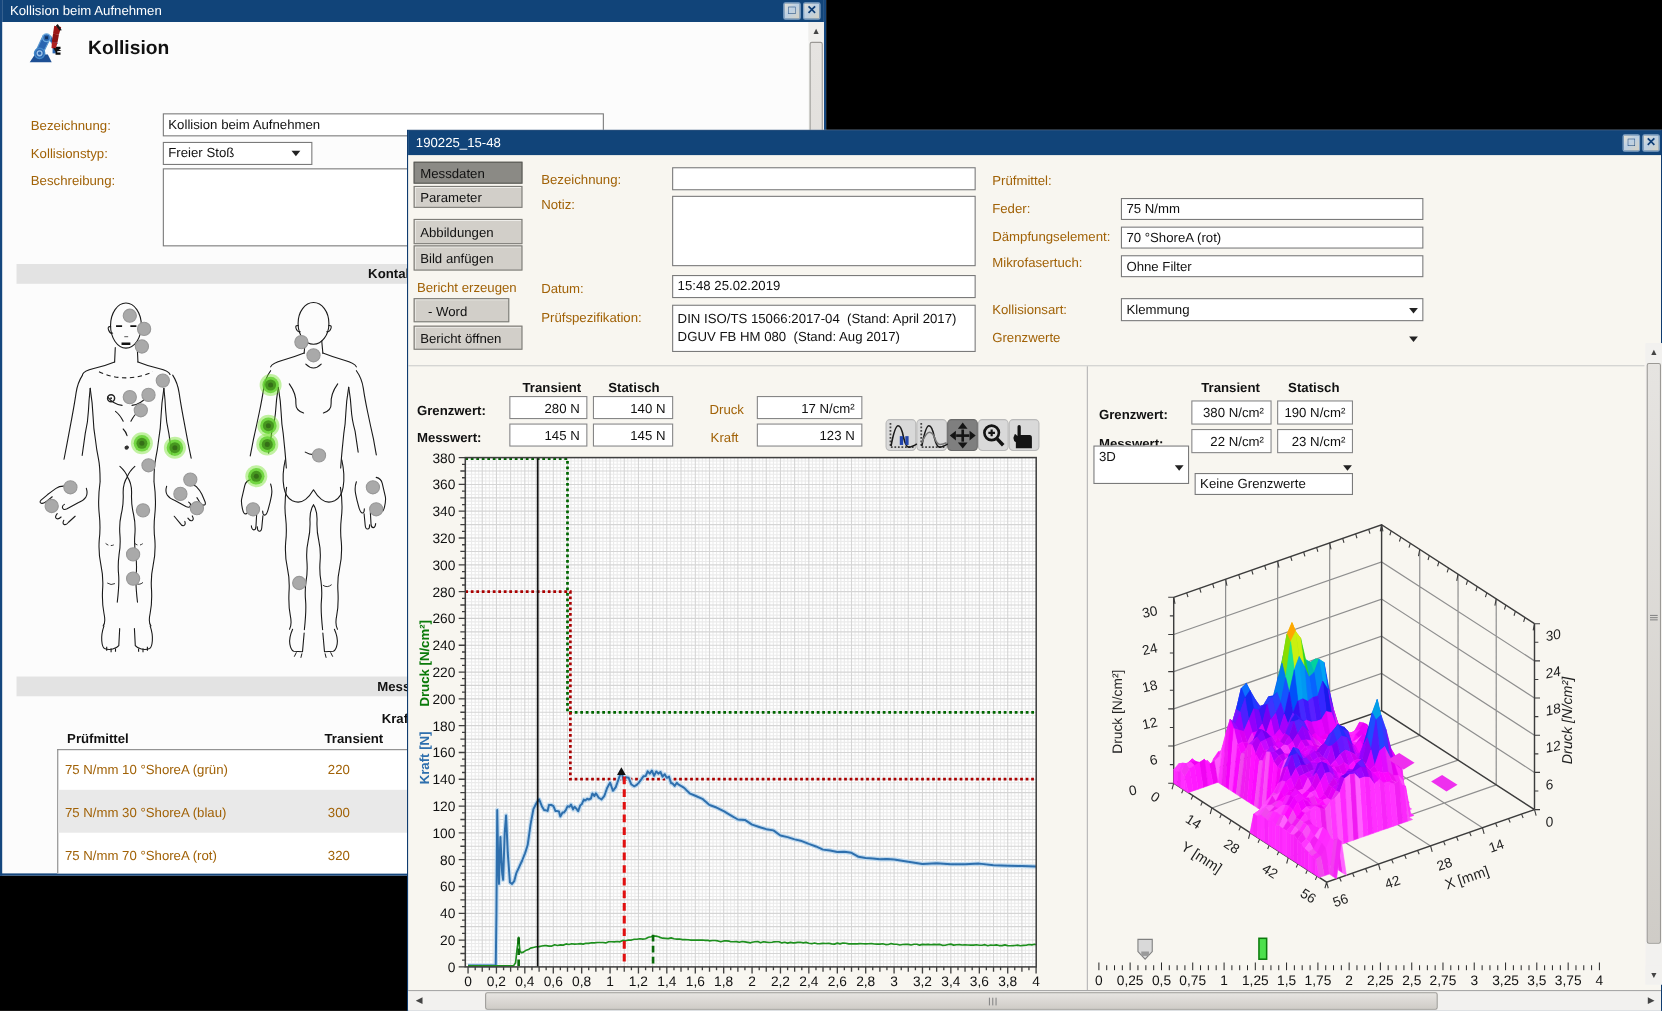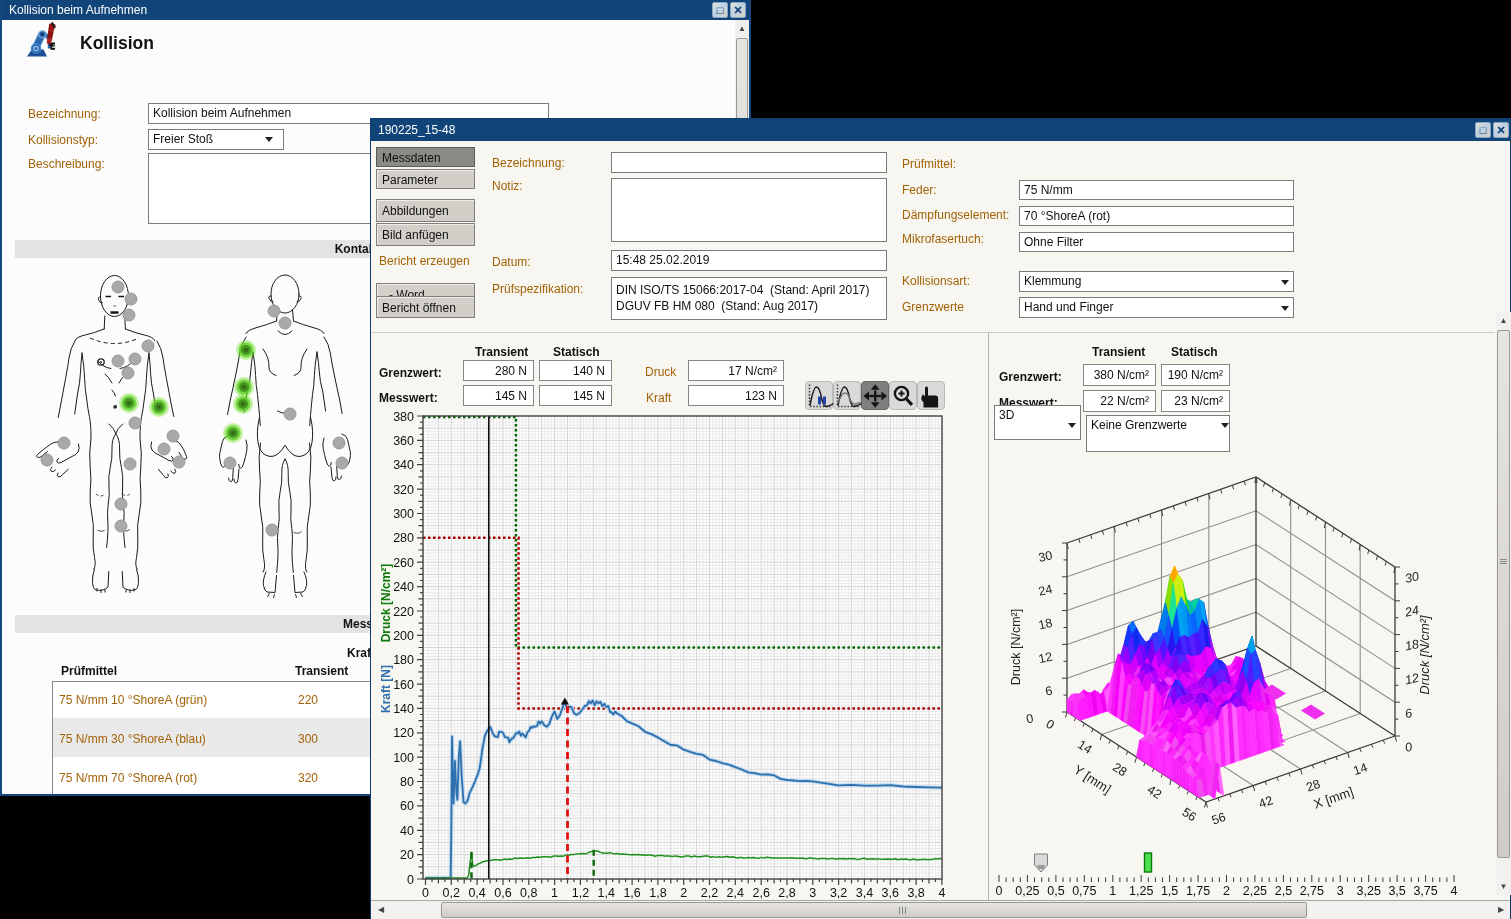--- a/index.html
+++ b/index.html
@@ -174,21 +174,21 @@
 <div class="ab" style="left:370px;top:118px;width:1141px;height:801px;background:#f8f6f0;border:1px solid #0f3c70">
   <div class="tb" style="height:22px;line-height:22px;padding-left:7px">190225_15-48</div>
   <div class="tbtn" style="right:19px;top:3px">□</div>
   <div class="tbtn" style="right:1px;top:3px">✕</div>
 
   <div class="gbtn" style="left:5px;top:28px;width:99px;height:20px;background:#8b8a85;border-color:#5a5a56;box-shadow:none">Messdaten</div>
   <div class="gbtn" style="left:5px;top:50px;width:99px;height:20px">Parameter</div>
   <div class="gbtn" style="left:5px;top:80px;width:99px;height:23px;padding-top:4px">Abbildungen</div>
   <div class="gbtn" style="left:5px;top:104px;width:99px;height:23px;padding-top:4px">Bild anfügen</div>
   <div class="lbl" style="left:8px;top:135px">Bericht erzeugen</div>
-  <div class="gbtn" style="left:5px;top:164px;width:99px;height:22px;padding-top:4px;padding-left:12px">- Word</div>
+  <div class="gbtn" style="left:5px;top:152px;width:87px;height:22px;padding-top:4px;padding-left:12px">- Word</div>
   <div class="gbtn" style="left:5px;top:177px;width:99px;height:22px;padding-top:4px">Bericht öffnen</div>
 
   <div class="lbl" style="left:121px;top:37px">Bezeichnung:</div>
   <div class="inp" style="left:240px;top:33px;width:276px;height:21px"></div>
   <div class="lbl" style="left:121px;top:60px">Notiz:</div>
   <div class="inp" style="left:240px;top:59px;width:276px;height:64px"></div>
   <div class="lbl" style="left:121px;top:136px">Datum:</div>
   <div class="inp" style="left:240px;top:131px;width:276px;height:21px">15:48 25.02.2019</div>
   <div class="lbl" style="left:121px;top:163px">Prüfspezifikation:</div>
   <div class="inp" style="left:240px;top:158px;width:276px;height:43px;line-height:15.5px;padding-top:5px">DIN ISO/TS 15066:2017-04&nbsp;&nbsp;(Stand: April 2017)<br>DGUV FB HM 080&nbsp;&nbsp;(Stand: Aug 2017)</div>
@@ -197,21 +197,20 @@
   <div class="lbl" style="left:531px;top:64px">Feder:</div>
   <div class="inp" style="left:648px;top:61px;width:275px;height:20px">75 N/mm</div>
   <div class="lbl" style="left:531px;top:89px">Dämpfungselement:</div>
   <div class="inp" style="left:648px;top:87px;width:275px;height:20px">70 °ShoreA (rot)</div>
   <div class="lbl" style="left:531px;top:113px">Mikrofasertuch:</div>
   <div class="inp" style="left:648px;top:113px;width:275px;height:20px">Ohne Filter</div>
   <div class="lbl" style="left:531px;top:155px">Kollisionsart:</div>
   <div class="cmb" style="left:648px;top:152px;width:275px;height:21px">Klemmung</div>
   <div class="arr" style="left:910px;top:161px"></div>
   <div class="lbl" style="left:531px;top:181px">Grenzwerte</div>
-  <div class="cmb" style="left:648px;top:178px;width:275px;height:21px">Hand und Finger</div>
   <div class="arr" style="left:910px;top:187px"></div>
 
   <div class="ab" style="left:0;top:213px;width:1124px;height:1px;background:#cdcdcd"></div>
   <div class="ab" style="left:617px;top:214px;width:1px;height:567px;background:#b5b5b5"></div>
 
   <div class="blbl" style="left:104px;top:226px">Transient</div>
   <div class="blbl" style="left:182px;top:226px">Statisch</div>
   <div class="blbl" style="left:8px;top:247px">Grenzwert:</div>
   <div class="vbox" style="left:92px;top:241px;width:71px;height:21px">280 N</div>
   <div class="vbox" style="left:168px;top:241px;width:73px;height:21px">140 N</div>
@@ -253,21 +252,21 @@
   <div class="blbl" style="left:721px;top:226px">Transient</div>
   <div class="blbl" style="left:800px;top:226px">Statisch</div>
   <div class="blbl" style="left:628px;top:251px">Grenzwert:</div>
   <div class="vbox" style="left:712px;top:245px;width:73px;height:22px">380 N/cm²</div>
   <div class="vbox" style="left:790px;top:245px;width:69px;height:22px">190 N/cm²</div>
   <div class="blbl" style="left:628px;top:277px">Messwert:</div>
   <div class="vbox" style="left:712px;top:271px;width:73px;height:22px">22 N/cm²</div>
   <div class="vbox" style="left:790px;top:271px;width:69px;height:22px">23 N/cm²</div>
   <div class="cmb" style="left:623px;top:286px;width:87px;height:35px">3D</div>
   <div class="arr" style="left:697px;top:304px"></div>
-  <div class="cmb" style="left:715px;top:296px;width:144px;height:37px">Keine Grenzwerte</div>
+  <div class="cmb" style="left:715px;top:311px;width:144px;height:20px">Keine Grenzwerte</div>
   <div class="arr" style="left:850px;top:304px"></div>
 
   <svg style="left:0;top:214px" width="618px" height="569px" viewBox="370 332 618 569">
       <rect x="422" y="415" width="519" height="463" fill="#ffffff"></rect>
       <path d="M427.7 415V878M431.0 415V878M434.2 415V878M440.6 415V878M443.9 415V878M447.1 415V878M453.5 415V878M456.8 415V878M460.0 415V878M466.5 415V878M469.7 415V878M472.9 415V878M479.4 415V878M482.6 415V878M485.8 415V878M492.3 415V878M495.5 415V878M498.7 415V878M505.2 415V878M508.4 415V878M511.6 415V878M518.1 415V878M521.3 415V878M524.6 415V878M531.0 415V878M534.2 415V878M537.5 415V878M543.9 415V878M547.1 415V878M550.4 415V878M556.8 415V878M560.1 415V878M563.3 415V878M569.7 415V878M573.0 415V878M576.2 415V878M582.6 415V878M585.9 415V878M589.1 415V878M595.6 415V878M598.8 415V878M602.0 415V878M608.5 415V878M611.7 415V878M614.9 415V878M621.4 415V878M624.6 415V878M627.8 415V878M634.3 415V878M637.5 415V878M640.7 415V878M647.2 415V878M650.4 415V878M653.7 415V878M660.1 415V878M663.3 415V878M666.6 415V878M673.0 415V878M676.2 415V878M679.5 415V878M685.9 415V878M689.2 415V878M692.4 415V878M698.8 415V878M702.1 415V878M705.3 415V878M711.7 415V878M715.0 415V878M718.2 415V878M724.7 415V878M727.9 415V878M731.1 415V878M737.6 415V878M740.8 415V878M744.0 415V878M750.5 415V878M753.7 415V878M756.9 415V878M763.4 415V878M766.6 415V878M769.8 415V878M776.3 415V878M779.5 415V878M782.8 415V878M789.2 415V878M792.4 415V878M795.7 415V878M802.1 415V878M805.3 415V878M808.6 415V878M815.0 415V878M818.3 415V878M821.5 415V878M827.9 415V878M831.2 415V878M834.4 415V878M840.8 415V878M844.1 415V878M847.3 415V878M853.8 415V878M857.0 415V878M860.2 415V878M866.7 415V878M869.9 415V878M873.1 415V878M879.6 415V878M882.8 415V878M886.0 415V878M892.5 415V878M895.7 415V878M898.9 415V878M905.4 415V878M908.6 415V878M911.9 415V878M918.3 415V878M921.5 415V878M924.8 415V878M931.2 415V878M934.4 415V878M937.7 415V878M422 875.0H941M422 871.9H941M422 868.9H941M422 862.8H941M422 859.7H941M422 856.7H941M422 850.6H941M422 847.5H941M422 844.5H941M422 838.4H941M422 835.4H941M422 832.3H941M422 826.2H941M422 823.2H941M422 820.1H941M422 814.0H941M422 811.0H941M422 807.9H941M422 801.9H941M422 798.8H941M422 795.8H941M422 789.7H941M422 786.6H941M422 783.6H941M422 777.5H941M422 774.4H941M422 771.4H941M422 765.3H941M422 762.3H941M422 759.2H941M422 753.1H941M422 750.1H941M422 747.0H941M422 740.9H941M422 737.9H941M422 734.8H941M422 728.7H941M422 725.7H941M422 722.7H941M422 716.6H941M422 713.5H941M422 710.5H941M422 704.4H941M422 701.3H941M422 698.3H941M422 692.2H941M422 689.1H941M422 686.1H941M422 680.0H941M422 677.0H941M422 673.9H941M422 667.8H941M422 664.8H941M422 661.7H941M422 655.6H941M422 652.6H941M422 649.5H941M422 643.5H941M422 640.4H941M422 637.4H941M422 631.3H941M422 628.2H941M422 625.2H941M422 619.1H941M422 616.0H941M422 613.0H941M422 606.9H941M422 603.9H941M422 600.8H941M422 594.7H941M422 591.7H941M422 588.6H941M422 582.5H941M422 579.5H941M422 576.4H941M422 570.4H941M422 567.3H941M422 564.3H941M422 558.2H941M422 555.1H941M422 552.1H941M422 546.0H941M422 542.9H941M422 539.9H941M422 533.8H941M422 530.8H941M422 527.7H941M422 521.6H941M422 518.6H941M422 515.5H941M422 509.4H941M422 506.4H941M422 503.3H941M422 497.2H941M422 494.2H941M422 491.2H941M422 485.1H941M422 482.0H941M422 479.0H941M422 472.9H941M422 469.8H941M422 466.8H941M422 460.7H941M422 457.7H941M422 454.6H941M422 448.5H941M422 445.5H941M422 442.4H941M422 436.3H941M422 433.3H941M422 430.2H941M422 424.1H941M422 421.1H941M422 418.1H941" stroke="#ebebeb" stroke-width="1" fill="none"></path>
       <path d="M437.4 415V878M450.3 415V878M463.2 415V878M476.1 415V878M489.1 415V878M502.0 415V878M514.9 415V878M527.8 415V878M540.7 415V878M553.6 415V878M566.5 415V878M579.4 415V878M592.3 415V878M605.2 415V878M618.1 415V878M631.1 415V878M644.0 415V878M656.9 415V878M669.8 415V878M682.7 415V878M695.6 415V878M708.5 415V878M721.4 415V878M734.3 415V878M747.2 415V878M760.2 415V878M773.1 415V878M786.0 415V878M798.9 415V878M811.8 415V878M824.7 415V878M837.6 415V878M850.5 415V878M863.4 415V878M876.3 415V878M889.3 415V878M902.2 415V878M915.1 415V878M928.0 415V878M422 865.8H941M422 853.6H941M422 841.4H941M422 829.3H941M422 817.1H941M422 804.9H941M422 792.7H941M422 780.5H941M422 768.3H941M422 756.2H941M422 744.0H941M422 731.8H941M422 719.6H941M422 707.4H941M422 695.2H941M422 683.1H941M422 670.9H941M422 658.7H941M422 646.5H941M422 634.3H941M422 622.1H941M422 610.0H941M422 597.8H941M422 585.6H941M422 573.4H941M422 561.2H941M422 549.0H941M422 536.8H941M422 524.7H941M422 512.5H941M422 500.3H941M422 488.1H941M422 475.9H941M422 463.7H941M422 451.6H941M422 439.4H941M422 427.2H941" stroke="#d5d5d5" stroke-width="1" fill="none"></path>
       <path d="M422 416.008H514.9V646.5H941" stroke="#006600" stroke-width="2.5" stroke-dasharray="2.5,2.5" fill="none"></path>
       <path d="M422 536.8H517.5V707.4H941" stroke="#aa0000" stroke-width="2.5" stroke-dasharray="2.5,2.5" fill="none"></path>
       <polyline points="424.5,876.8 449.7,876.8 450.3,829.3 451.0,735.4 451.9,780.5 452.6,802.5 453.9,759.8 455.5,792.7 456.4,798.8 457.8,756.2 459.1,740.3 460.6,774.4 462.6,801.2 464.5,802.5 466.5,800.0 468.4,792.7 471.0,787.1 473.6,781.5 476.1,775.2 478.7,767.2 481.3,748.7 483.9,734.6 486.5,729.4 489.1,725.7 491.6,731.9 493.6,735.3 494.9,735.5 496.8,736.2 498.1,730.8 500.0,730.8 502.0,731.7 503.9,736.2 505.2,736.3 507.1,736.6 508.4,741.3 510.4,737.6 511.6,737.7 513.6,735.0 514.9,732.0 516.8,732.5 518.1,730.4 520.0,734.8 521.3,732.4 523.3,734.6 524.6,736.4 526.5,731.2 527.8,730.2 529.7,725.9 531.0,726.8 532.9,725.2 534.2,725.8 536.2,724.9 537.5,720.3 539.4,722.7 540.7,720.2 543.3,724.2 545.9,725.8 548.4,722.6 551.0,715.1 553.6,710.5 556.2,717.9 558.8,714.5 561.3,707.4 563.9,700.2 565.9,708.0 567.8,705.6 570.4,706.0 573.0,712.2 575.5,713.8 577.5,712.8 579.4,710.9 582.0,707.5 583.9,704.7 585.9,704.5 587.8,700.2 589.7,702.3 591.7,699.5 593.6,704.3 595.6,700.3 597.5,702.3 599.4,700.8 601.4,705.1 603.3,702.8 605.2,706.1 607.2,705.0 609.1,711.1 610.4,711.1 612.3,713.5 614.3,710.6 615.6,712.1 620.7,715.0 625.9,720.2 631.1,722.4 637.5,725.2 644.0,730.8 650.4,733.1 656.9,736.4 663.3,740.2 669.8,744.0 676.2,744.4 682.7,748.7 689.2,750.8 695.6,752.8 702.1,753.9 708.5,758.6 715.0,760.0 721.4,762.1 727.9,763.6 734.3,766.2 740.8,768.5 747.2,771.4 753.7,772.2 760.2,773.6 766.6,773.3 773.1,774.3 779.5,777.9 786.0,779.0 792.4,779.5 798.9,780.1 805.3,780.0 811.8,780.3 824.7,782.4 837.6,784.4 850.5,783.8 863.4,784.6 876.3,784.6 889.3,784.1 902.2,785.5 915.1,786.0 928.0,786.3 940.9,786.7" fill="none" stroke="#bfd9ee" stroke-width="4" stroke-linejoin="round"></polyline>
       <polyline points="424.5,876.8 449.7,876.8 450.3,829.3 451.0,735.4 451.9,780.5 452.6,802.5 453.9,759.8 455.5,792.7 456.4,798.8 457.8,756.2 459.1,740.3 460.6,774.4 462.6,801.2 464.5,802.5 466.5,800.0 468.4,792.7 471.0,787.1 473.6,781.5 476.1,775.2 478.7,767.2 481.3,748.7 483.9,734.6 486.5,729.4 489.1,725.7 491.6,731.9 493.6,735.3 494.9,735.5 496.8,736.2 498.1,730.8 500.0,730.8 502.0,731.7 503.9,736.2 505.2,736.3 507.1,736.6 508.4,741.3 510.4,737.6 511.6,737.7 513.6,735.0 514.9,732.0 516.8,732.5 518.1,730.4 520.0,734.8 521.3,732.4 523.3,734.6 524.6,736.4 526.5,731.2 527.8,730.2 529.7,725.9 531.0,726.8 532.9,725.2 534.2,725.8 536.2,724.9 537.5,720.3 539.4,722.7 540.7,720.2 543.3,724.2 545.9,725.8 548.4,722.6 551.0,715.1 553.6,710.5 556.2,717.9 558.8,714.5 561.3,707.4 563.9,700.2 565.9,708.0 567.8,705.6 570.4,706.0 573.0,712.2 575.5,713.8 577.5,712.8 579.4,710.9 582.0,707.5 583.9,704.7 585.9,704.5 587.8,700.2 589.7,702.3 591.7,699.5 593.6,704.3 595.6,700.3 597.5,702.3 599.4,700.8 601.4,705.1 603.3,702.8 605.2,706.1 607.2,705.0 609.1,711.1 610.4,711.1 612.3,713.5 614.3,710.6 615.6,712.1 620.7,715.0 625.9,720.2 631.1,722.4 637.5,725.2 644.0,730.8 650.4,733.1 656.9,736.4 663.3,740.2 669.8,744.0 676.2,744.4 682.7,748.7 689.2,750.8 695.6,752.8 702.1,753.9 708.5,758.6 715.0,760.0 721.4,762.1 727.9,763.6 734.3,766.2 740.8,768.5 747.2,771.4 753.7,772.2 760.2,773.6 766.6,773.3 773.1,774.3 779.5,777.9 786.0,779.0 792.4,779.5 798.9,780.1 805.3,780.0 811.8,780.3 824.7,782.4 837.6,784.4 850.5,783.8 863.4,784.6 876.3,784.6 889.3,784.1 902.2,785.5 915.1,786.0 928.0,786.3 940.9,786.7" fill="none" stroke="#2e6fad" stroke-width="1.8" stroke-linejoin="round"></polyline>

